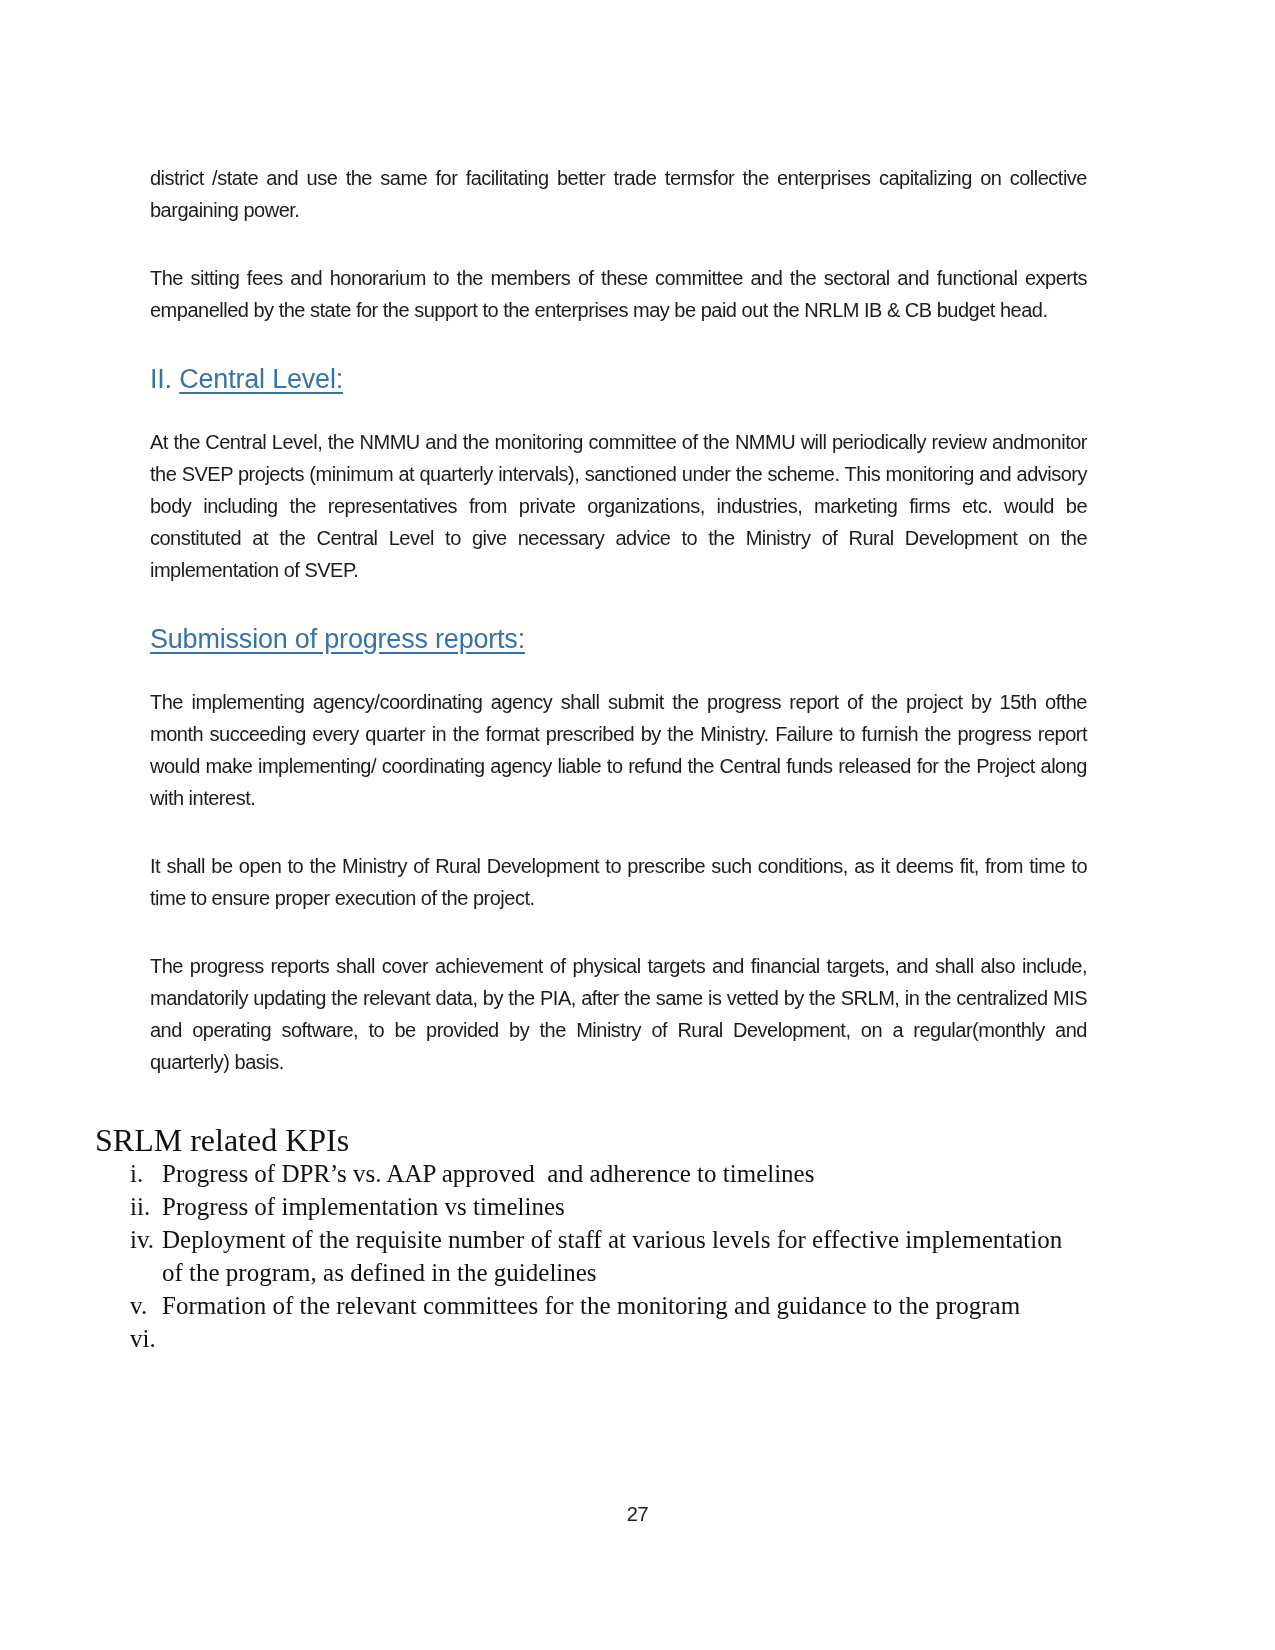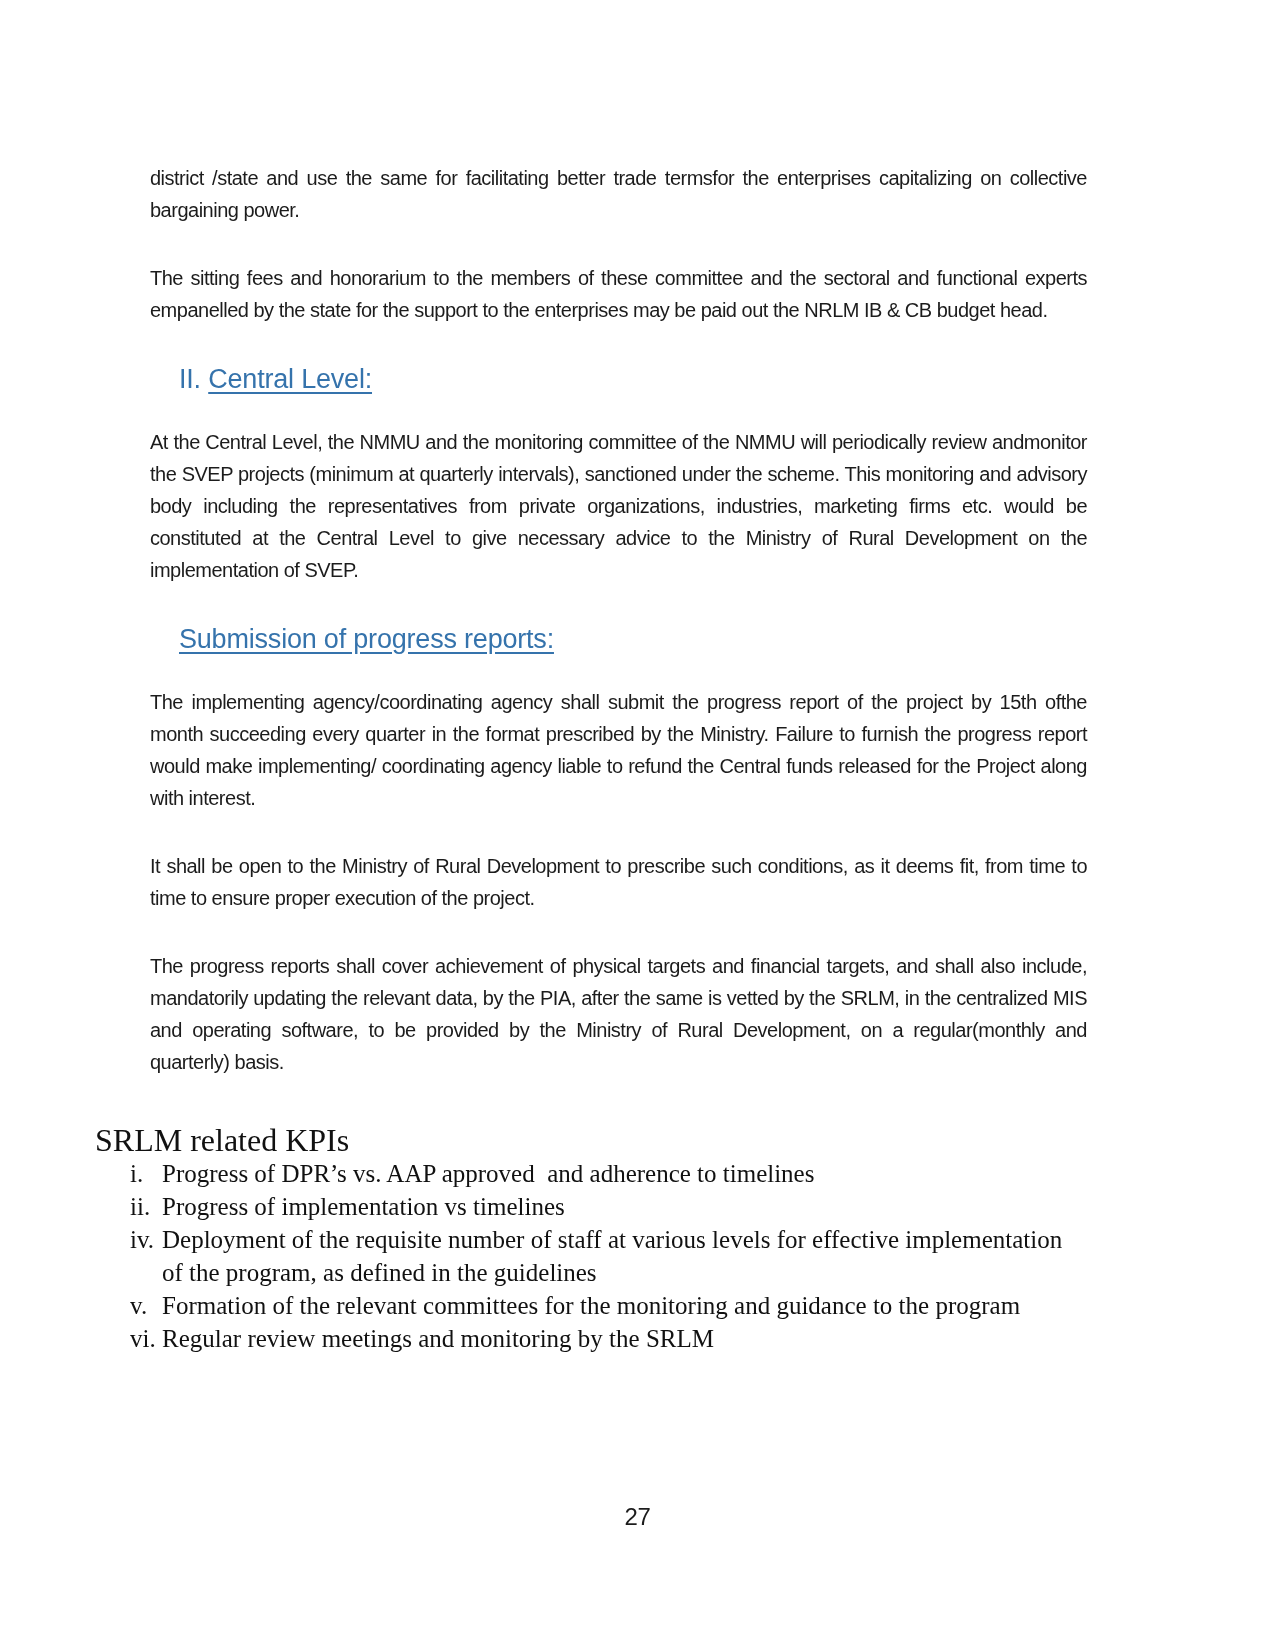--- a/index.html
+++ b/index.html
@@ -24,21 +24,21 @@
     line-height: 32px;
     letter-spacing: -0.5px;
     text-align: justify;
     color: #1c1c1c;
   }
   .para.flush {
     margin-left: 0;
     text-align: left;
   }
   .doc-heading {
-    margin: 2px 0 30px 84px;
+    margin: 2px 0 30px 55px;
     font-size: 27px;
     line-height: 34px;
     font-weight: normal;
     letter-spacing: -0.2px;
     color: #3573AC;
   }
   .doc-heading .underlined {
     text-decoration: underline;
     text-underline-offset: 4px;
   }
@@ -63,21 +63,21 @@
     left: 35px;
     top: 0;
   }
   .kpi-text { white-space: pre-wrap; }
   .footer {
     position: absolute;
     left: 0;
     top: 1503px;
     width: 1275px;
     text-align: center;
-    font-size: 24px;
+    font-size: 20px;
     letter-spacing: -0.3px;
     color: #1c1c1c;
   }
 </style>
 </head>
 <body>
 
 <div class="page">
   <div class="content">
 
@@ -121,20 +121,19 @@
         <span class="kpi-text">Deployment of the requisite number of staff at various levels for effective implementation of the program, as defined in the guidelines</span>
       </div>
 
       <div class="kpi-item">
         <span class="kpi-marker">v.</span>
         <span class="kpi-text">Formation of the relevant committees for the monitoring and guidance to the program</span>
       </div>
 
       <div class="kpi-item">
         <span class="kpi-marker">vi.</span>
-        <span class="kpi-text">Regular review meetings and monitoring by the SRLM</span>
       </div>
     </div>
 
   </div>
 
   <div class="footer">27</div>
 </div>
 
 </body></html>

